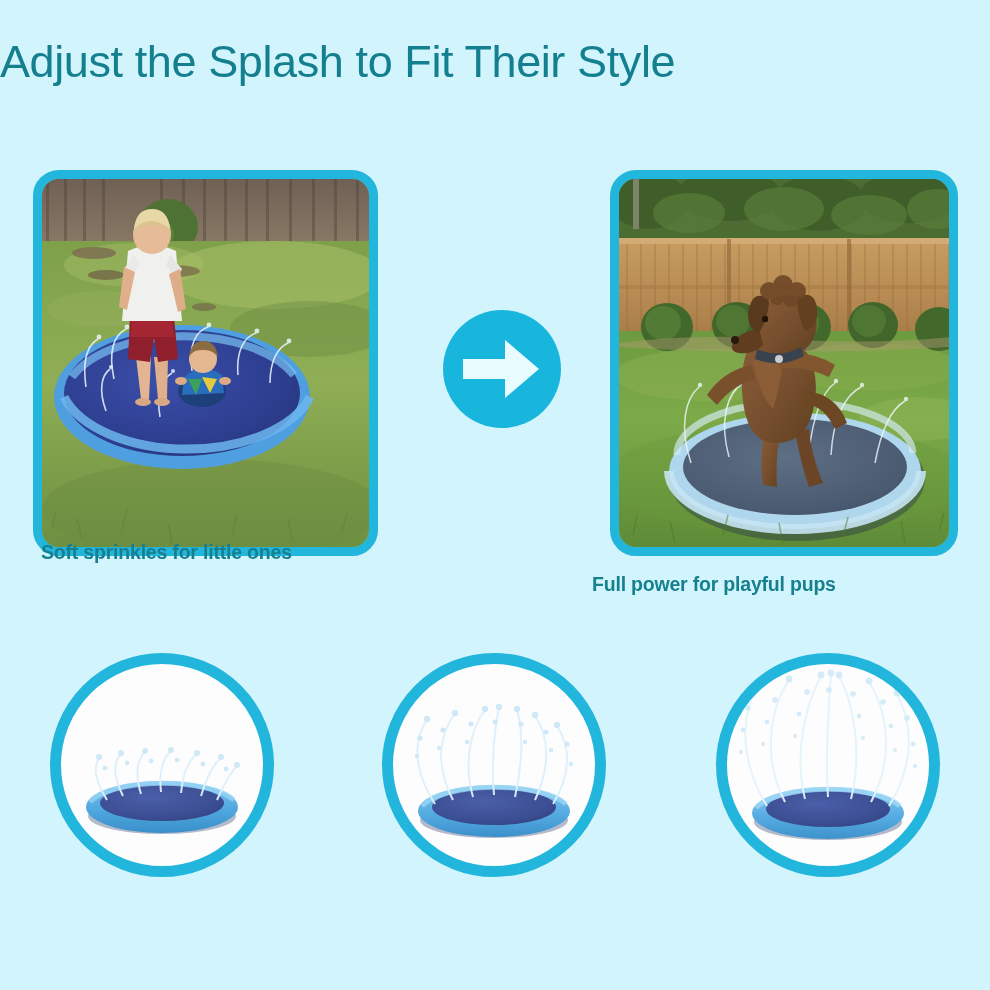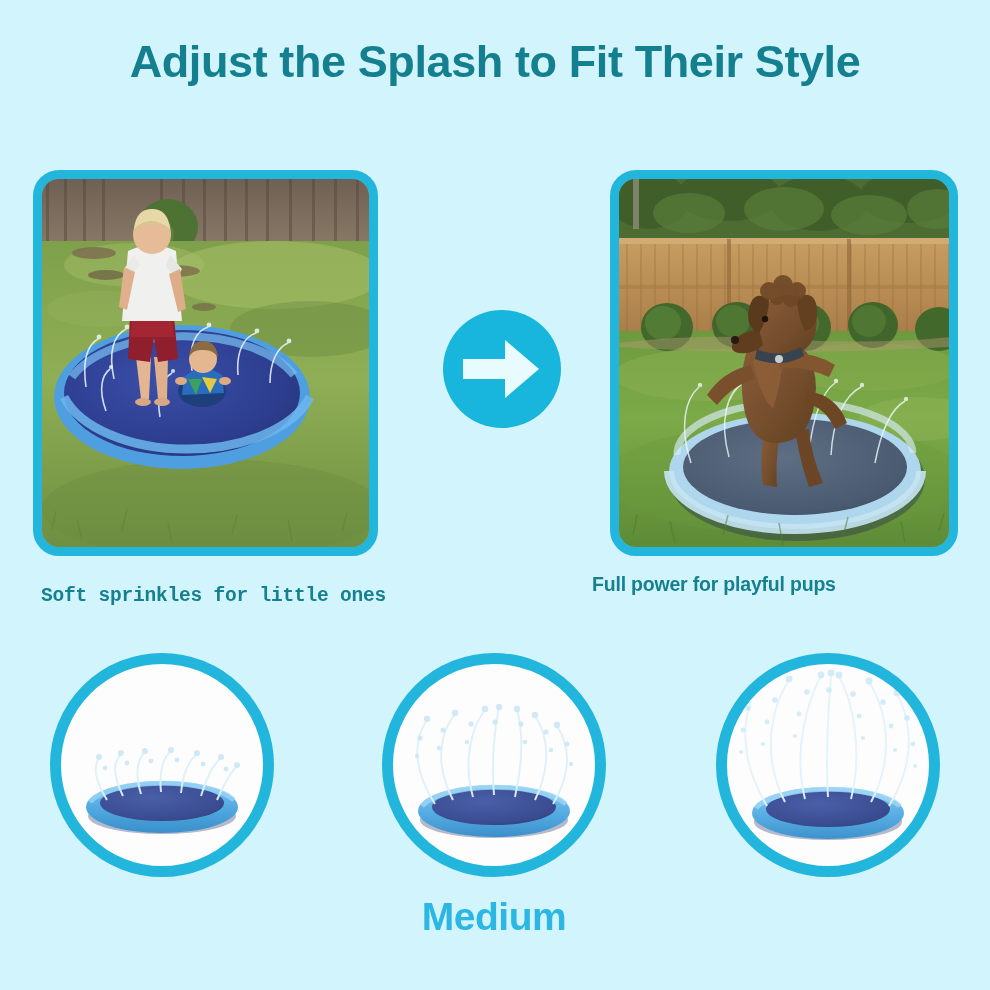--- a/index.html
+++ b/index.html
@@ -23,23 +23,23 @@
     height: 990px;
     background: #d2f4fd;
   }
 
   
   .page-title {
     position: absolute;
     left: 0;
     top: 36px;
     width: 990px;
-    text-align: center;
+    text-align: left;
     font-size: 45px;
-    font-weight: bold;
+    font-weight: normal;
     letter-spacing: -0.4px;
     color: #14808f;
     font-family: "Liberation Sans", sans-serif;
     white-space: nowrap;
   }
 
   
   .photo-card {
     position: absolute;
     border: 9px solid #23b6dd;
@@ -57,21 +57,21 @@
   }
 
   .caption {
     position: absolute;
     font-size: 19.5px;
     font-weight: bold;
     color: #17808f;
     letter-spacing: -0.2px;
     white-space: nowrap;
   }
-  .caption.left  { left: 41px;  top: 585px; font-family: Liberation Mono, monospace; }
+  .caption.left  { left: 41px;  top: 541px; }
   .caption.right { left: 592px; top: 573px; }
 
   
   .arrow-badge {
     position: absolute;
     left: 443px;
     top: 310px;
     width: 118px;
     height: 118px;
     border-radius: 50%;
@@ -529,21 +529,20 @@
           <circle cx="174" cy="80" r="2.6"></circle>
           <circle cx="24" cy="92" r="2.2"></circle>
             <circle cx="46" cy="84" r="2.2"></circle>
           <circle cx="74" cy="78" r="2.2"></circle>
             <circle cx="132" cy="78" r="2.2"></circle>
           <circle cx="158" cy="86" r="2.2"></circle>
             <circle cx="178" cy="100" r="2.2"></circle>
         </g>
       </svg>
     </div>
-    <div class="level-label">Medium</div>
   </div>
 
   <div class="level lv3">
     <div class="level-circle">
       <svg class="padart" viewBox="0 0 202 202">
         <defs>
           <radialGradient id="matHigh" cx="0.42" cy="0.35" r="0.8">
             <stop offset="0" stop-color="#4a5fa8"></stop>
             <stop offset="0.7" stop-color="#3b4d92"></stop>
             <stop offset="1" stop-color="#2f3f78"></stop>

